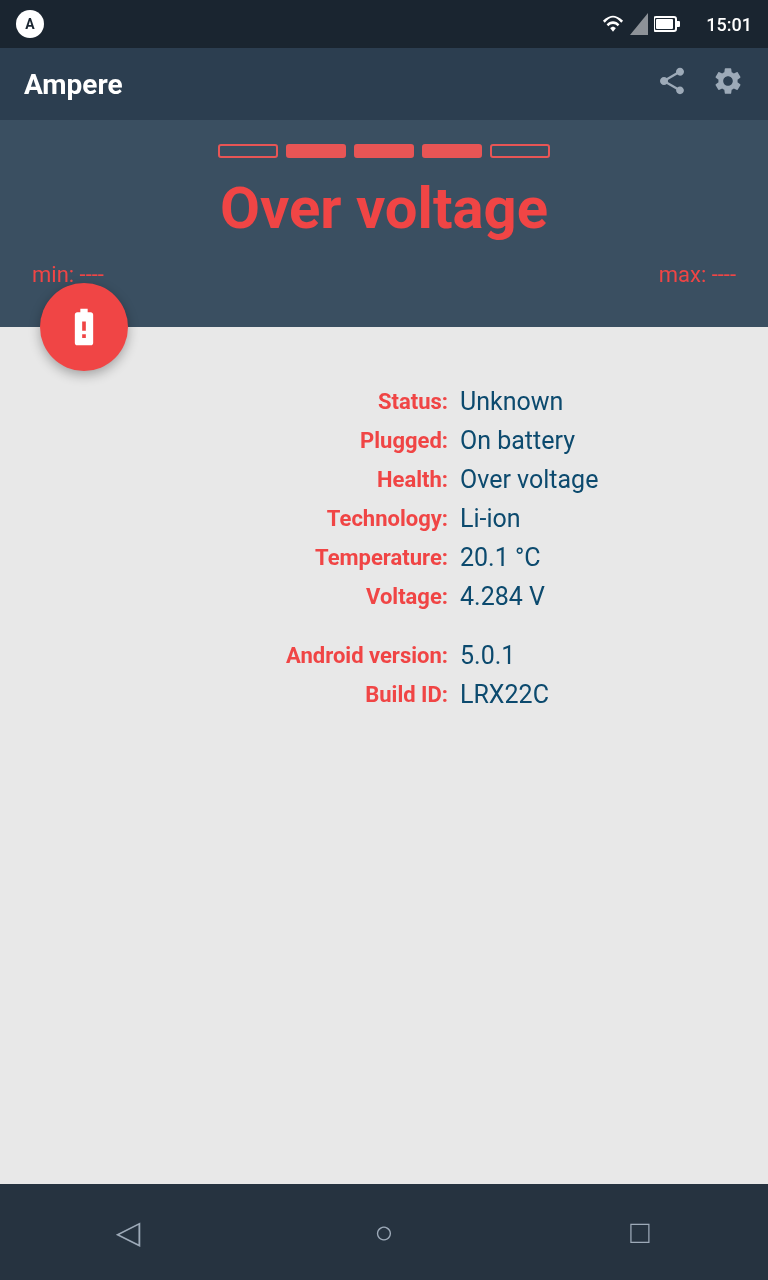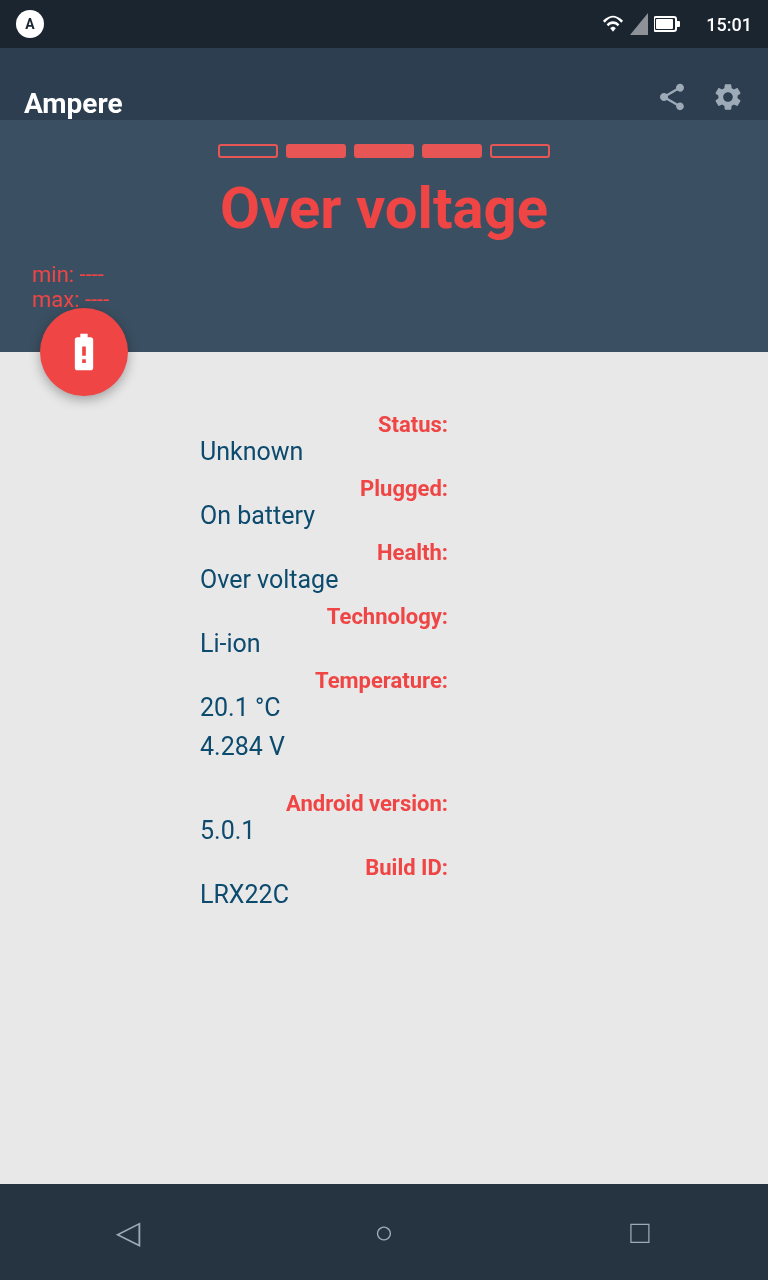--- a/index.html
+++ b/index.html
@@ -50,21 +50,21 @@
       font-size: 18px;
       font-weight: 500;
       color: white;
     }
 
     
     .app-bar {
       background: #2c3e50;
       height: 72px;
       display: flex;
-      align-items: flex-end;
+      align-items: center;
       justify-content: space-between;
       padding: 0 24px;
       flex-shrink: 0;
     }
     .app-title {
       color: white;
       font-size: 28px;
       font-weight: bold;
     }
     .app-bar-actions {
@@ -110,21 +110,20 @@
       font-weight: bold;
       color: #f04545;
       margin-bottom: 20px;
     }
 
     .min-max-row {
       display: flex;
       justify-content: space-between;
       color: #f04545;
       font-size: 22px;
-      flex-direction: column;
     }
 
     
     .battery-fab {
       position: absolute;
       bottom: -44px;
       left: 40px;
       width: 88px;
       height: 88px;
       background: #f04545;
@@ -147,23 +146,22 @@
       flex: 1;
       padding: 60px 40px 24px 200px;
     }
 
     .info-table {
       width: 100%;
     }
 
     .info-row {
       display: flex;
-      align-items: flex-start;
+      align-items: center;
       margin-bottom: 10px;
-      flex-direction: column;
     }
 
     .info-label {
       text-align: right;
       font-weight: bold;
       color: #f04545;
       font-size: 22px;
       min-width: 260px;
       padding-right: 12px;
     }
@@ -294,20 +292,21 @@
     </div>
       <div class="info-row">
       <span class="info-label">Technology:</span>
       <span class="info-value">Li-ion</span>
     </div>
       <div class="info-row">
       <span class="info-label">Temperature:</span>
       <span class="info-value">20.1 °C</span>
     </div>
       <div class="info-row">
+      <span class="info-label">Voltage:</span>
       <span class="info-value">4.284 V</span>
     </div>
       <div style="height: 20px;"></div>
       <div class="info-row">
       <span class="info-label">Android version:</span>
       <span class="info-value">5.0.1</span>
     </div>
       <div class="info-row">
       <span class="info-label">Build ID:</span>
       <span class="info-value">LRX22C</span>

